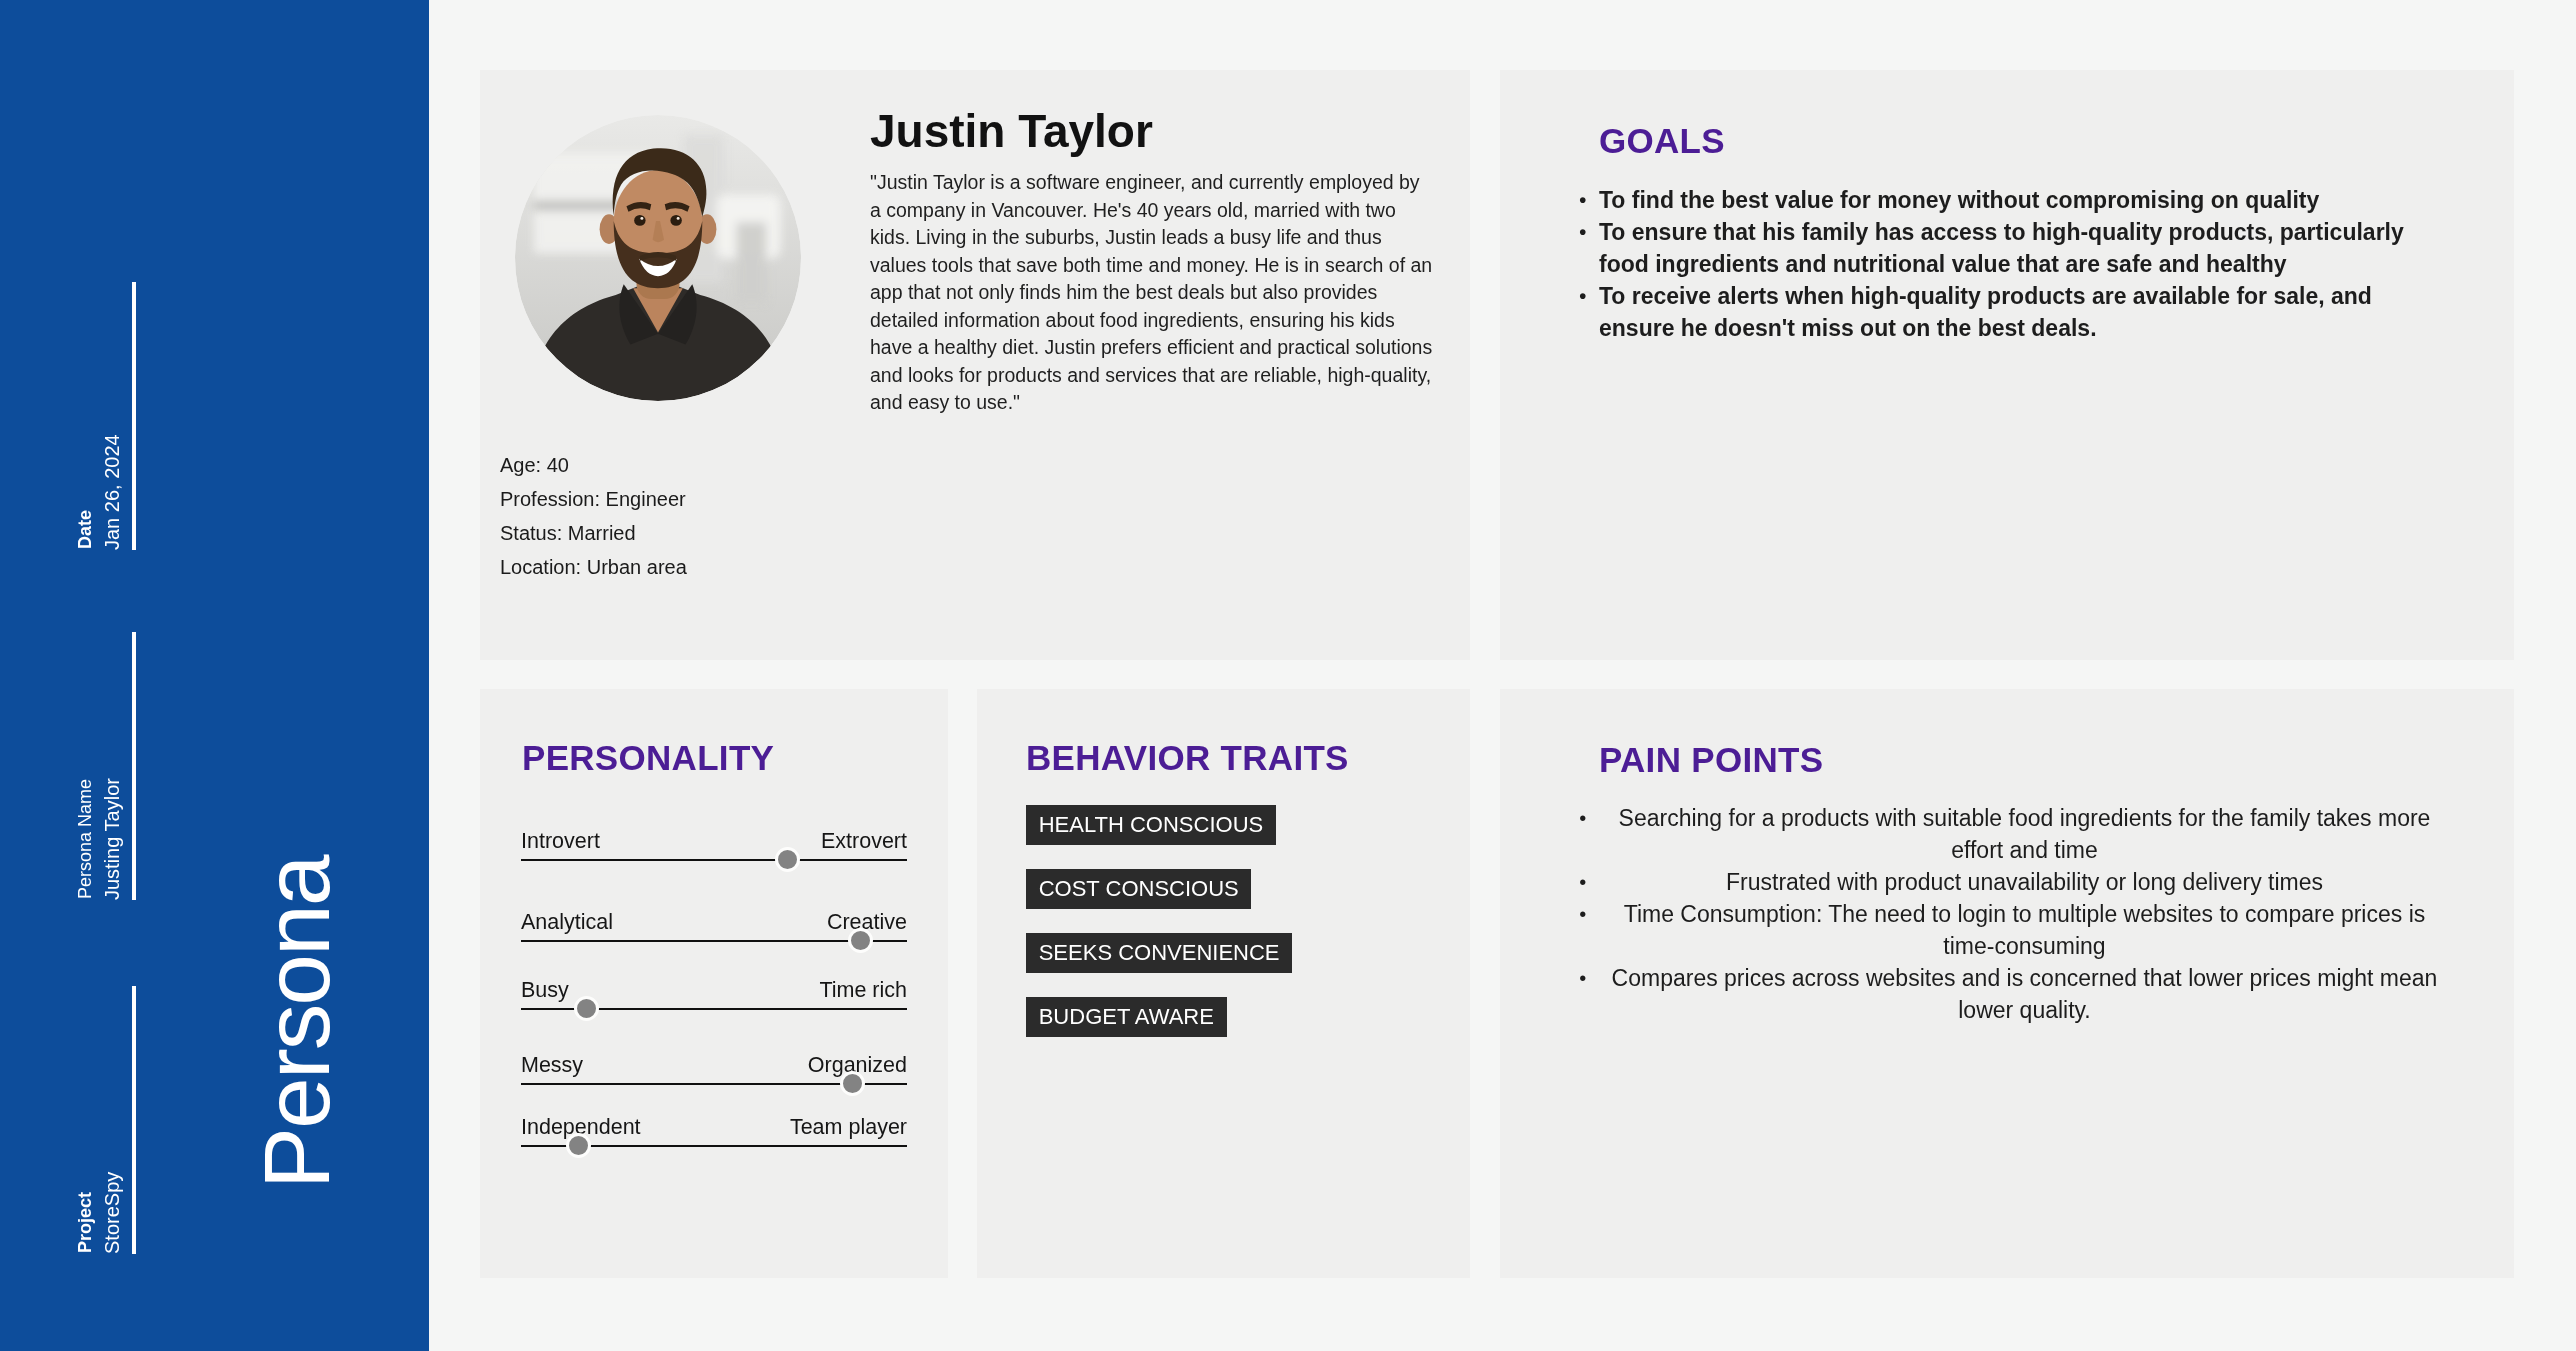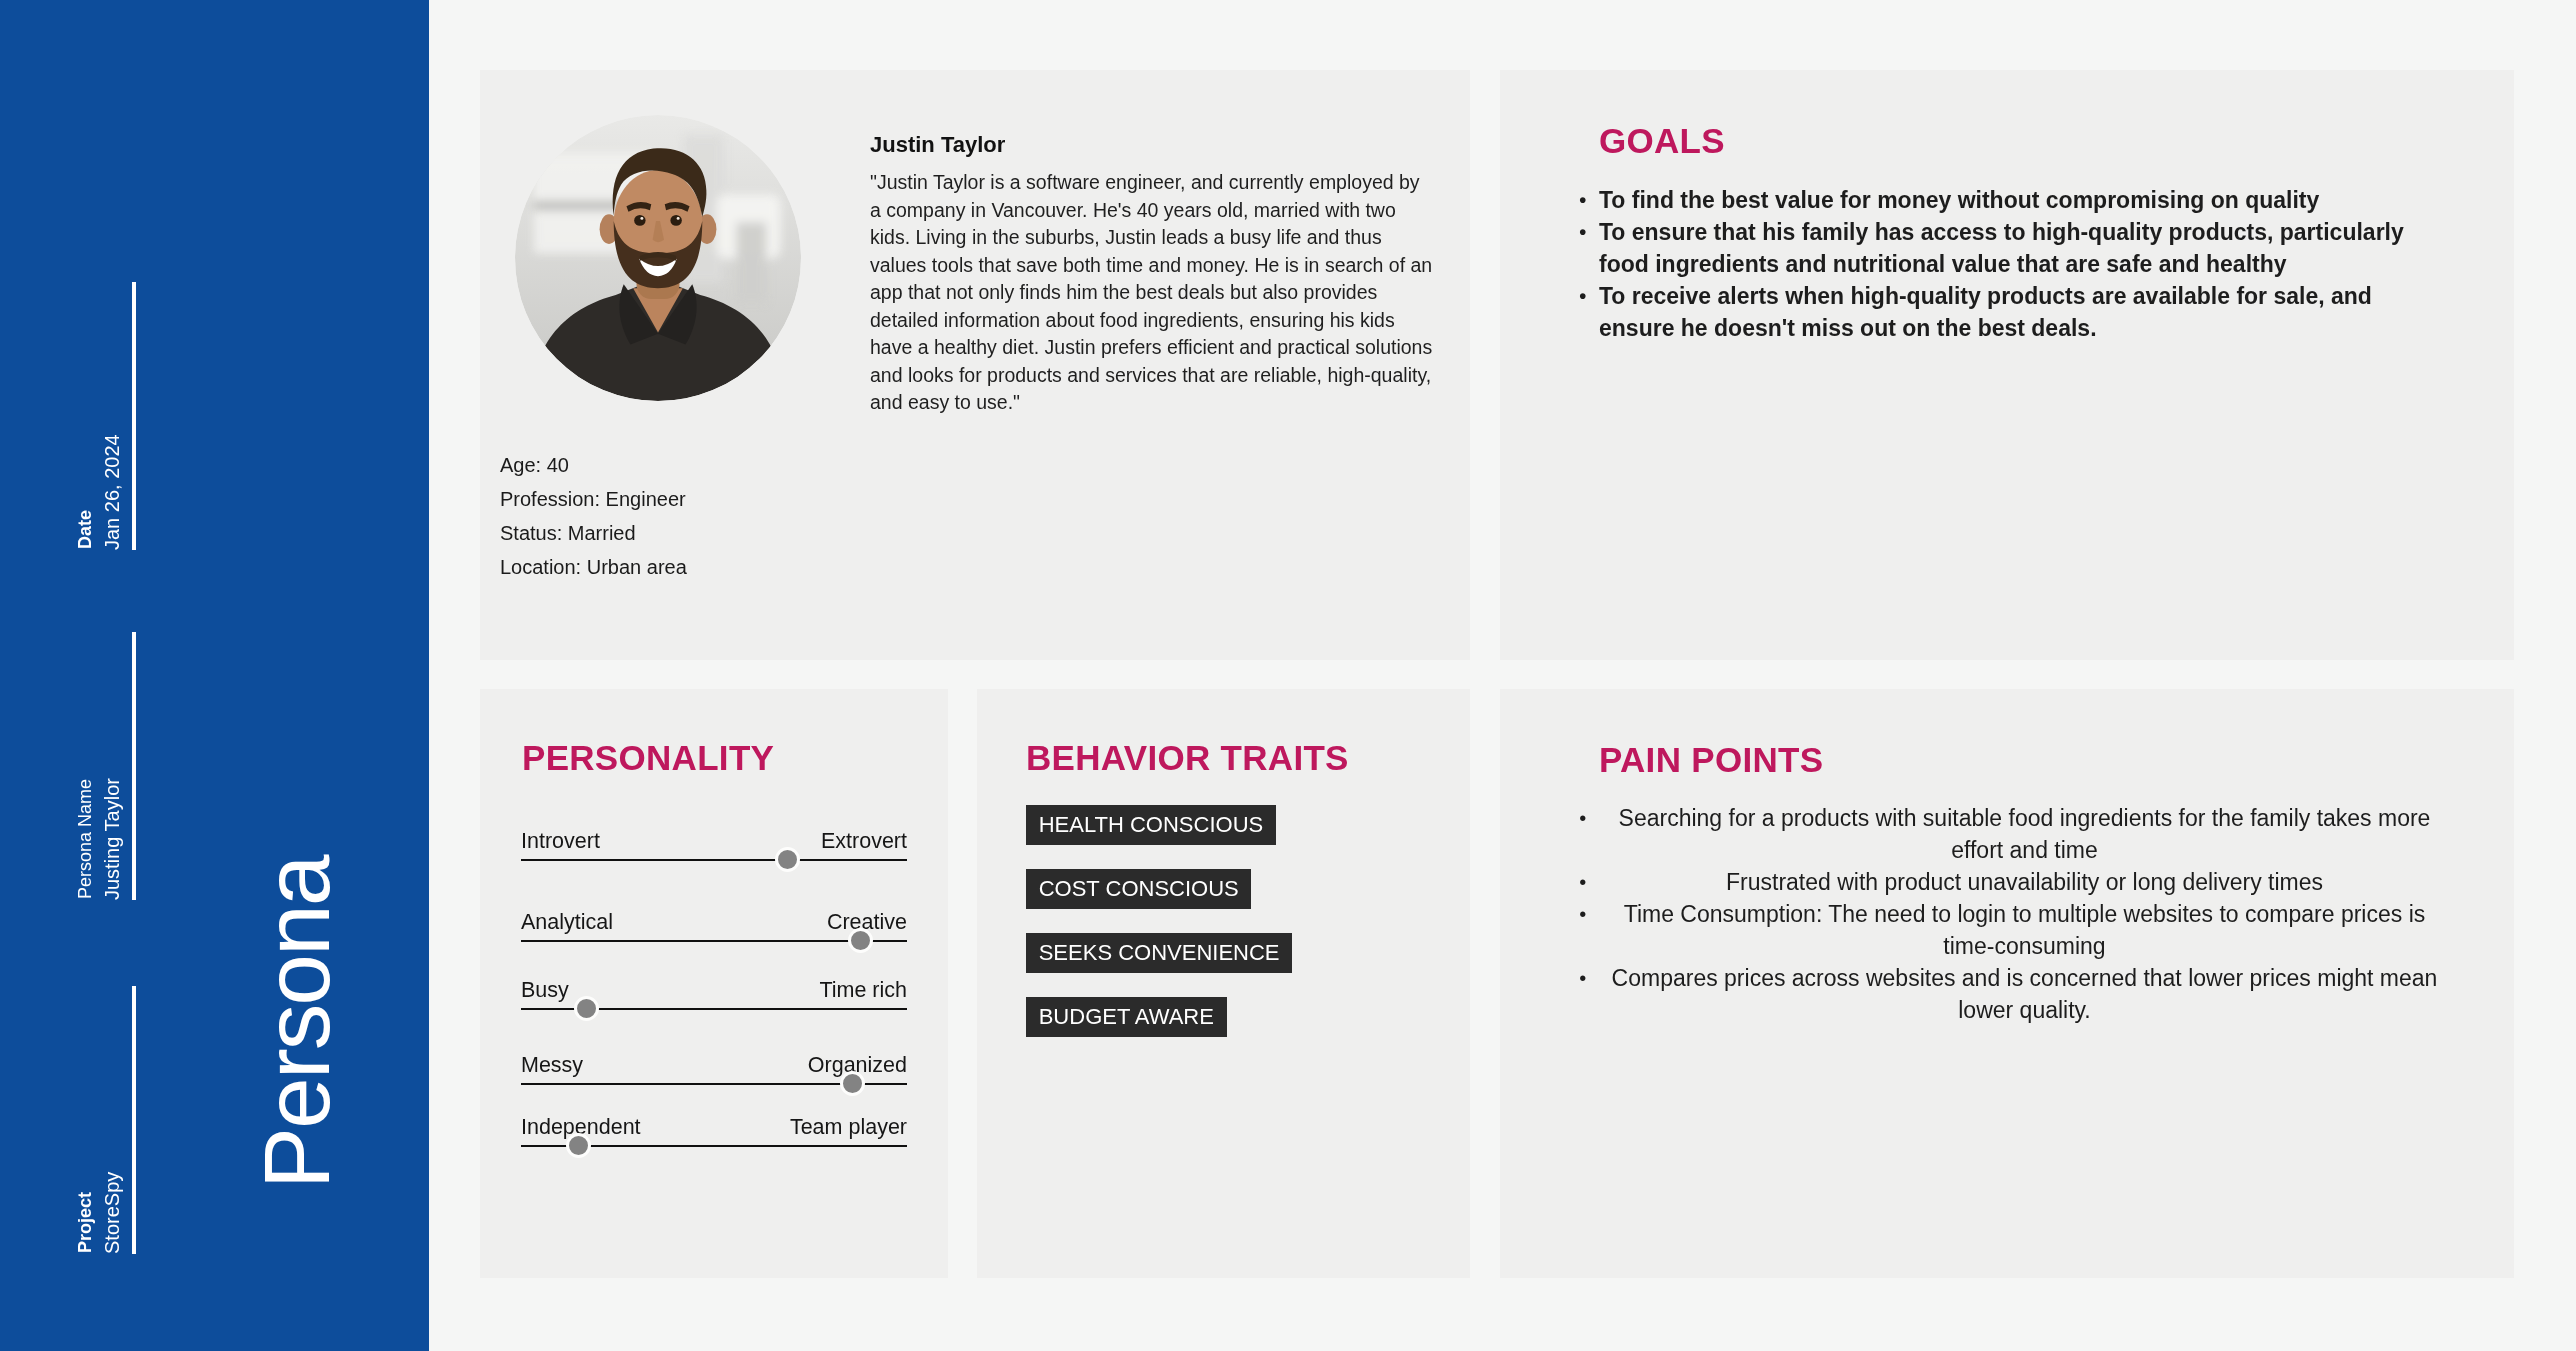--- a/index.html
+++ b/index.html
@@ -17,24 +17,24 @@
   .meta-label{font-weight:700;font-size:18px;line-height:21px;}
   .meta-value{font-size:20px;line-height:23.5px;font-weight:400;}
   .meta-group:nth-of-type(3) .meta-label{font-weight:400;}
   
   .card{position:absolute;background:#efefee;}
   .card-bio   {left:480px; top:70px;  width:990px;height:590px;}
   .card-goals {left:1500px;top:70px;  width:1014px;height:590px;}
   .card-personality{left:480px;top:689px;width:468px;height:589px;}
   .card-behavior   {left:977px;top:689px;width:493px;height:589px;}
   .card-pain       {left:1500px;top:689px;width:1014px;height:589px;text-align:center;}
-  .section-title{position:absolute;font-size:35px;font-weight:700;color:#be185d;letter-spacing:0.3px;line-height:40px;}
+  .section-title{position:absolute;font-size:35px;font-weight:700;color:#4c1d95;letter-spacing:0.3px;line-height:40px;}
   
   .avatar{position:absolute;left:35px;top:45px;width:286px;height:286px;border-radius:50%;overflow:hidden;}
-  .bio-name{position:absolute;left:390px;top:55px;font-size:22px;font-weight:700;color:#121212;line-height:39px;}
+  .bio-name{position:absolute;left:390px;top:42px;font-size:46px;font-weight:700;color:#121212;line-height:39px;}
   .bio-quote{position:absolute;left:390px;top:99px;width:564px;font-size:19.5px;line-height:27.5px;color:#1f1f1f;}
   .bio-details{position:absolute;left:20px;top:378px;font-size:20px;line-height:34px;color:#1b1b1b;}
   
   .blist{position:absolute;left:78px;margin:0;padding:0;list-style:none;font-size:23px;line-height:32px;color:#1d1d1d;}
   .card-goals .blist{top:114px;width:872px;font-weight:bold;}
   .card-pain  .blist{top:113px;width:872px;}
   .blist li{position:relative;padding-left:21px;}
   .blist li::before{content:"\2022";position:absolute;left:1.3px;font-size:20px;}
   .card-goals .section-title,.card-pain .section-title{left:99px;top:51px;}
   

